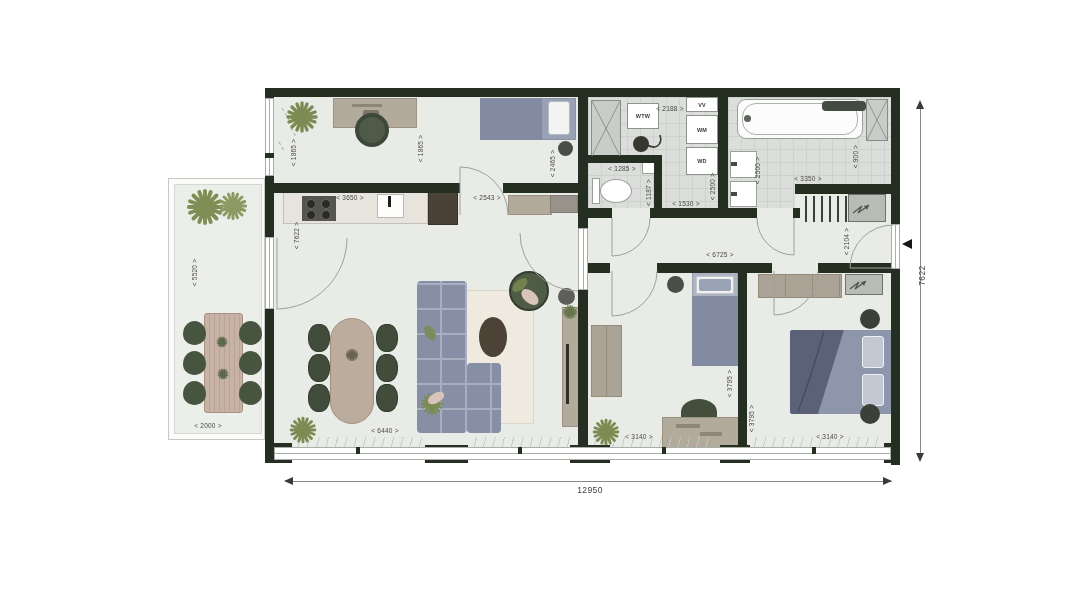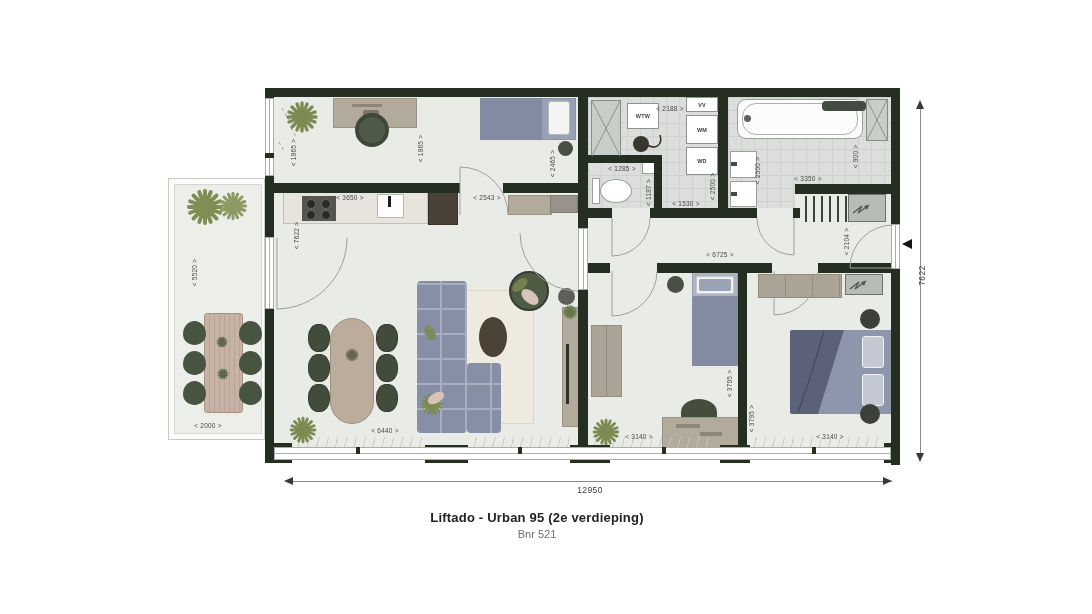--- a/index.html
+++ b/index.html
@@ -266,18 +266,14 @@
   <div class="tri" style="left:883px;top:477px;border-top:4px solid transparent;border-bottom:4px solid transparent;border-left:9px solid #3a3a3a;"></div>
   <div class="dim bigdim" style="left:545px;top:485px;width:90px;">12950</div>
 
   <div class="a" style="left:920px;top:104px;width:1px;height:354px;background:#8a8a86;"></div>
   <div class="tri" style="left:916px;top:100px;border-left:4px solid transparent;border-right:4px solid transparent;border-bottom:9px solid #3a3a3a;"></div>
   <div class="tri" style="left:916px;top:453px;border-left:4px solid transparent;border-right:4px solid transparent;border-top:9px solid #3a3a3a;"></div>
   <div class="dim bigdim dimv" style="left:900px;top:270px;width:44px;">7622</div>
 
   <div class="tri" style="left:902px;top:239px;border-top:5px solid transparent;border-bottom:5px solid transparent;border-right:10px solid #161616;"></div>
 
-  <div class="a" style="left:287px;top:510px;width:500px;text-align:center;">
-    <div style="font-size:13px;font-weight:bold;color:#222;letter-spacing:.2px;">Liftado - Urban 95 (2e verdieping)</div>
-    <div style="font-size:11px;color:#707070;margin-top:3px;">Bnr 521</div>
-  </div>
 
 </div>
 
 </body></html>

